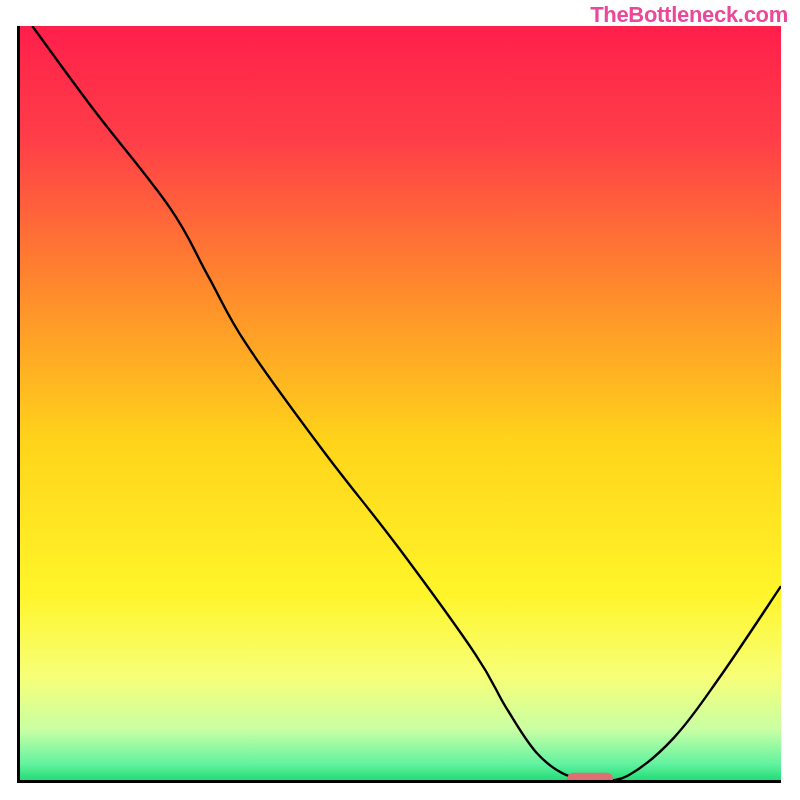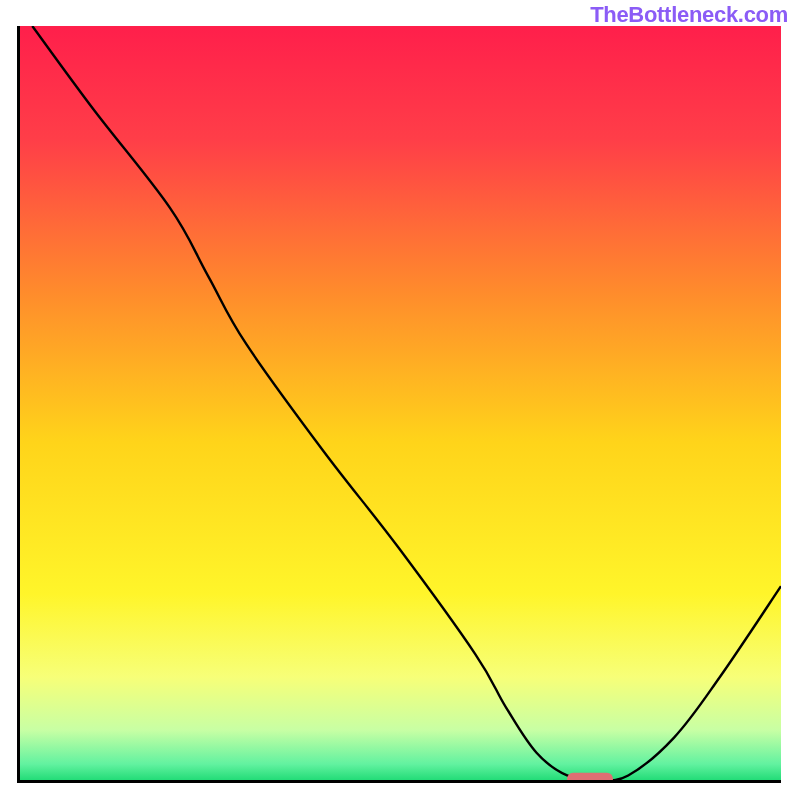--- a/index.html
+++ b/index.html
@@ -10,21 +10,21 @@
     background: #ffffff;
     overflow: hidden;
     font-family: Arial, Helvetica, sans-serif;
   }
   .watermark {
     position: absolute;
     top: 2px;
     right: 12px;
     font-size: 22px;
     font-weight: 600;
-    color: #8b5cf6;
+    color: #ec4899;
     letter-spacing: -0.3px;
   }
   .plot-frame {
     position: absolute;
     left: 17px;
     top: 26px;
     width: 764px;
     height: 757px;
     border-left: 3px solid #000;
     border-bottom: 3px solid #000;

